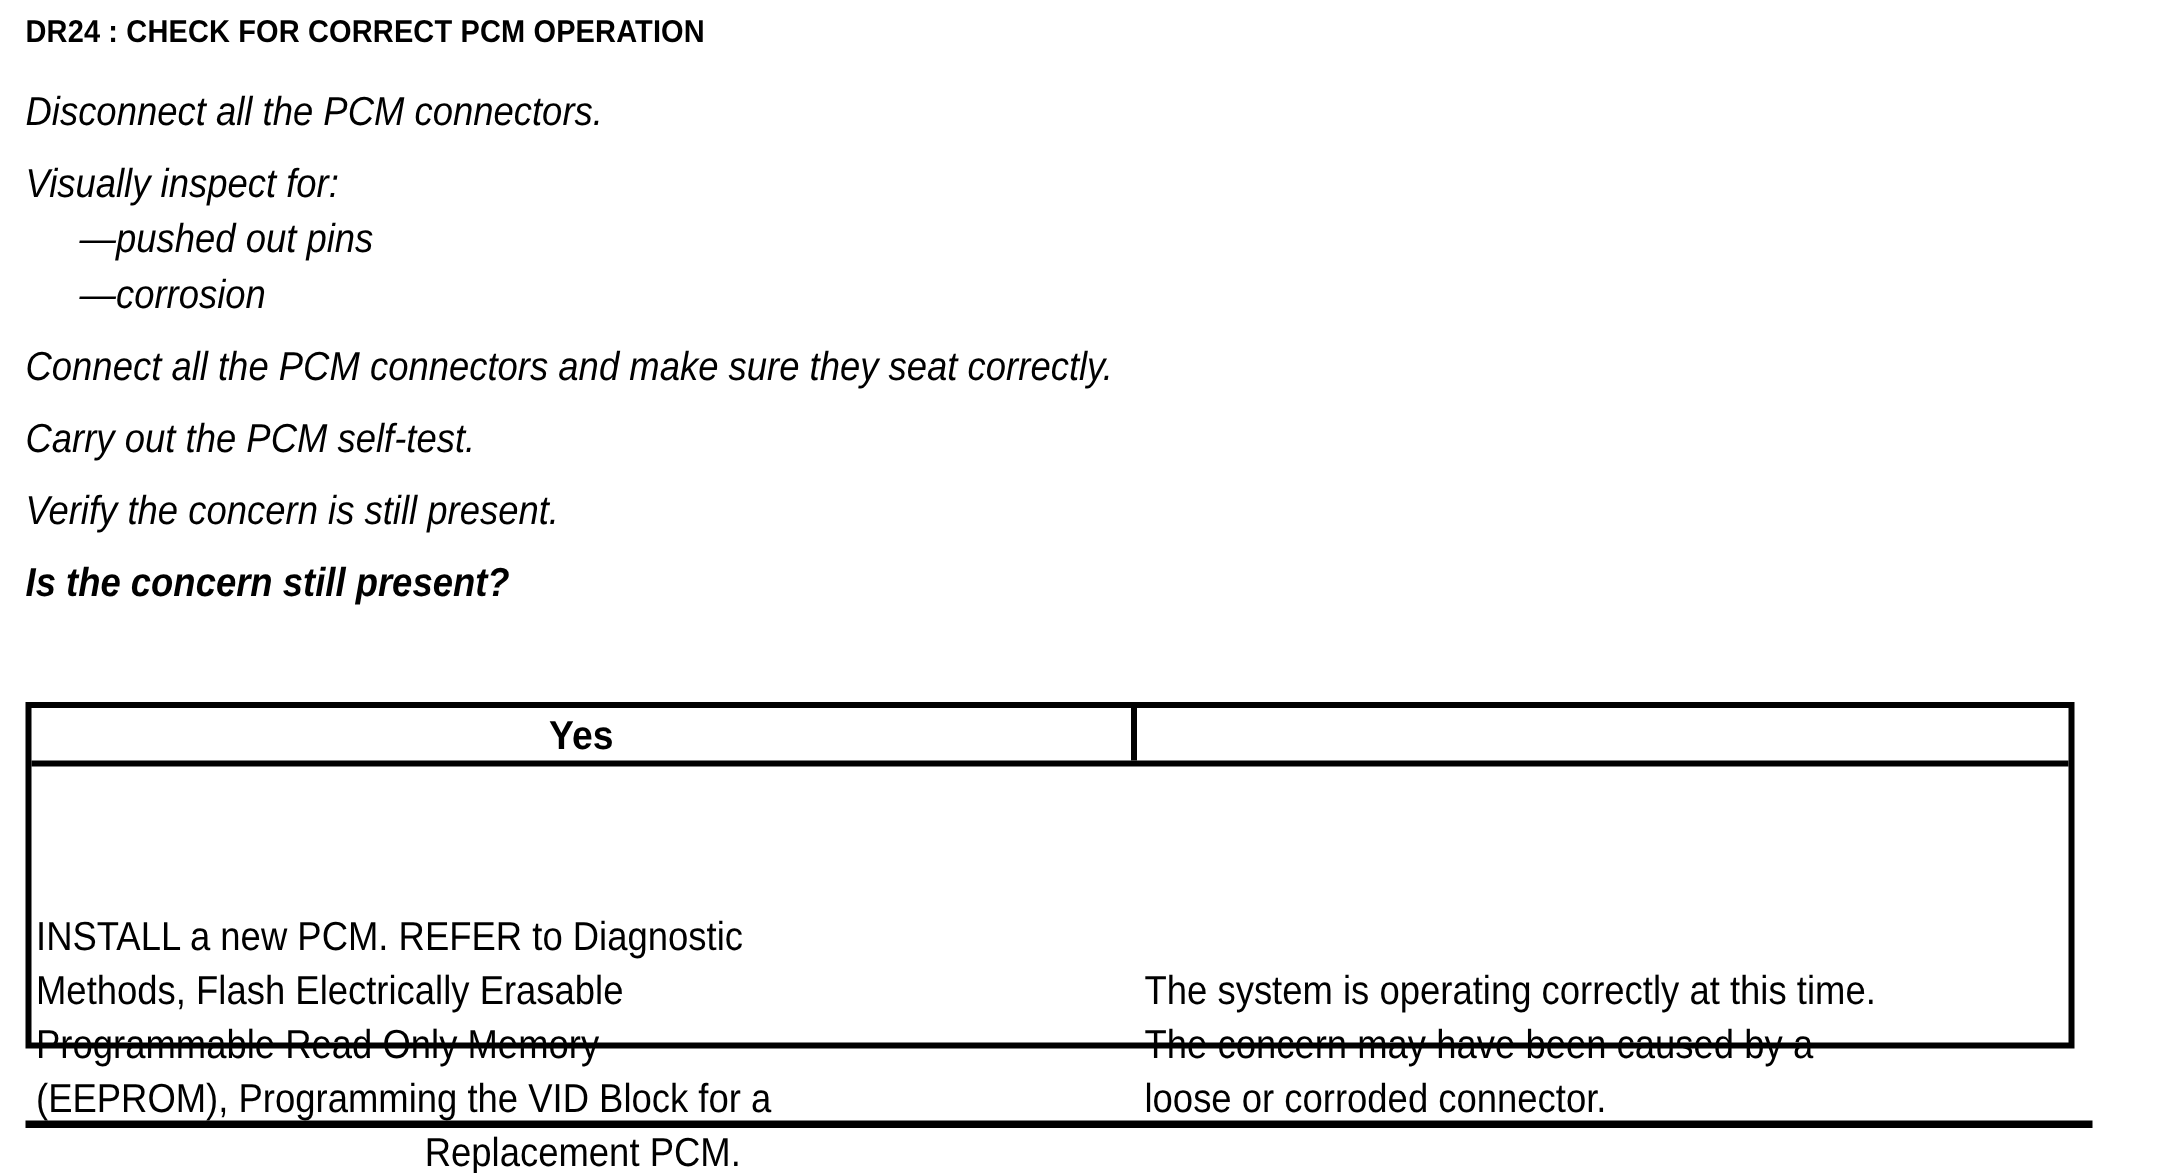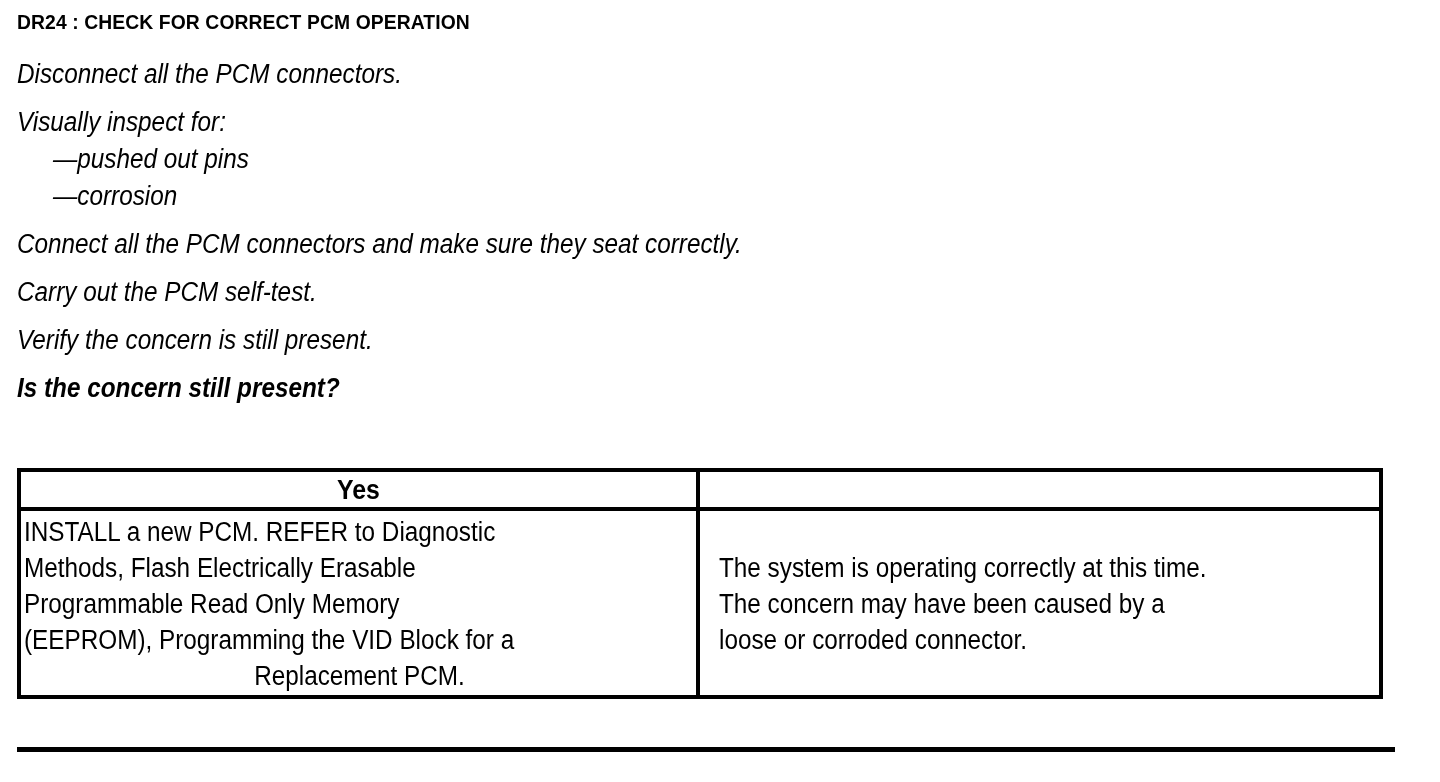--- a/index.html
+++ b/index.html
@@ -78,23 +78,24 @@
   .table-head {
     display: flex;
     height: 39px;
     border-bottom: 4px solid #000;
     box-sizing: border-box;
   }
   .table-body {
     display: flex;
     height: 184px;
     box-sizing: border-box;
+    align-items: center;
   }
   .col-yes {
-    width: 679px;
+    width: 737px;
     box-sizing: border-box;
     border-right: 4px solid #000;
     position: relative;
   }
   .col-no {
     flex: 1 1 auto;
     box-sizing: border-box;
     position: relative;
   }
   .head-cell {
@@ -117,21 +118,21 @@
   .cell-text .ln {
     white-space: nowrap;
     transform: scaleX(0.9);
     transform-origin: left top;
   }
   .cell-text .ln.center {
     transform-origin: center top;
     text-align: center;
   }
   .yes-cell-text { top: 3px; }
-  .no-cell-text  { top: 39px; left: 5px; margin-left: 14px; }
+  .no-cell-text  { top: 39px; left: 5px; }
 
   
   .bottom-rule {
     position: absolute;
     left: 17px;
     top: 747px;
     width: 1378px;
     height: 5px;
     background: #000;
   }

